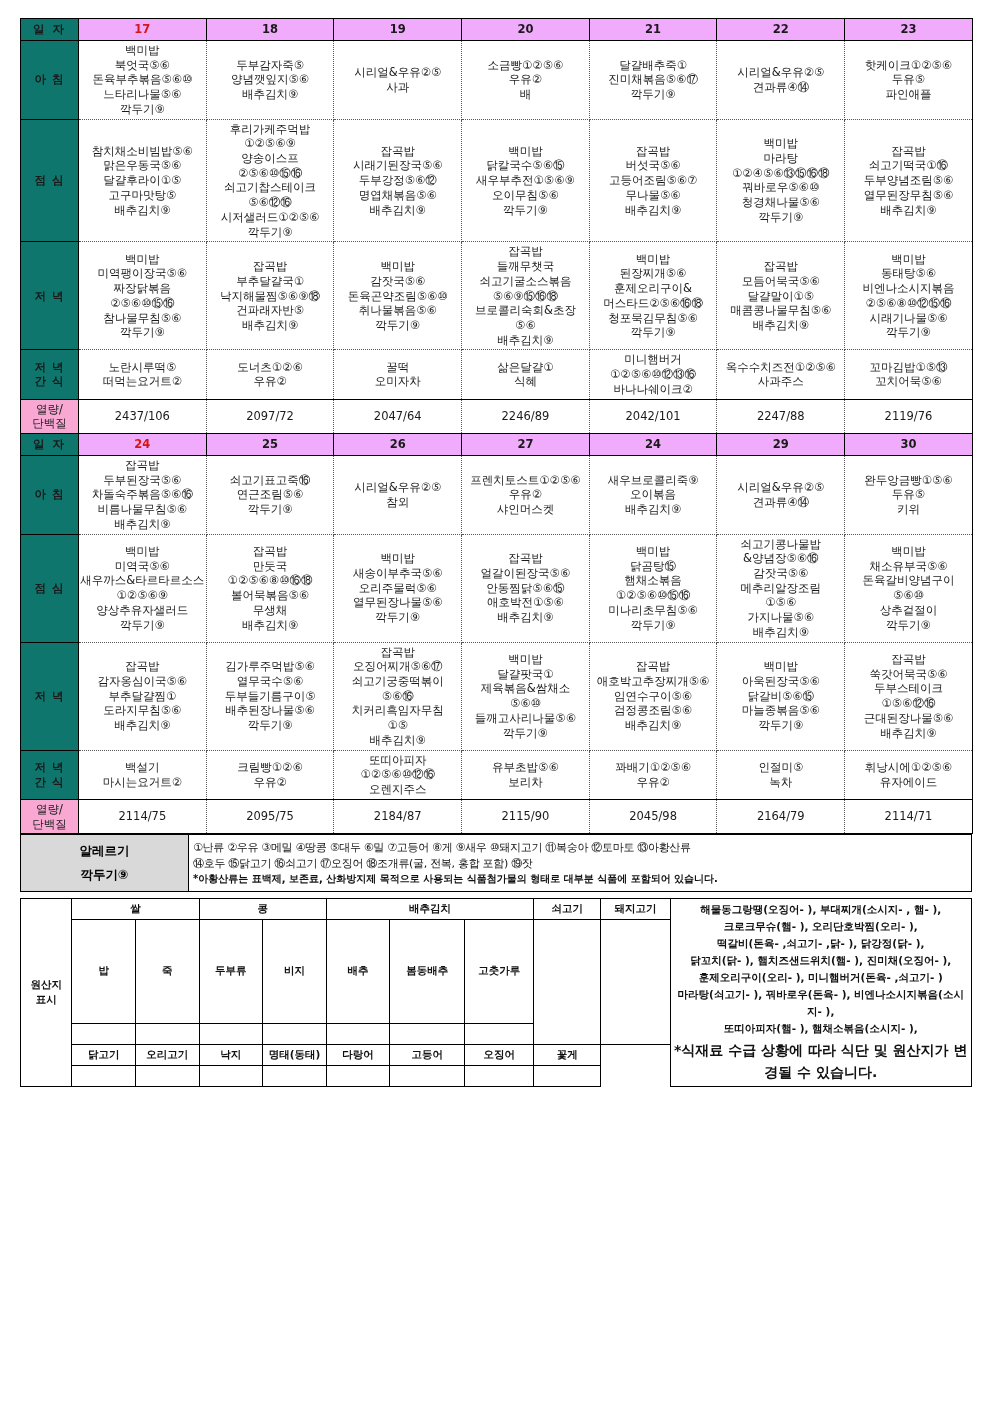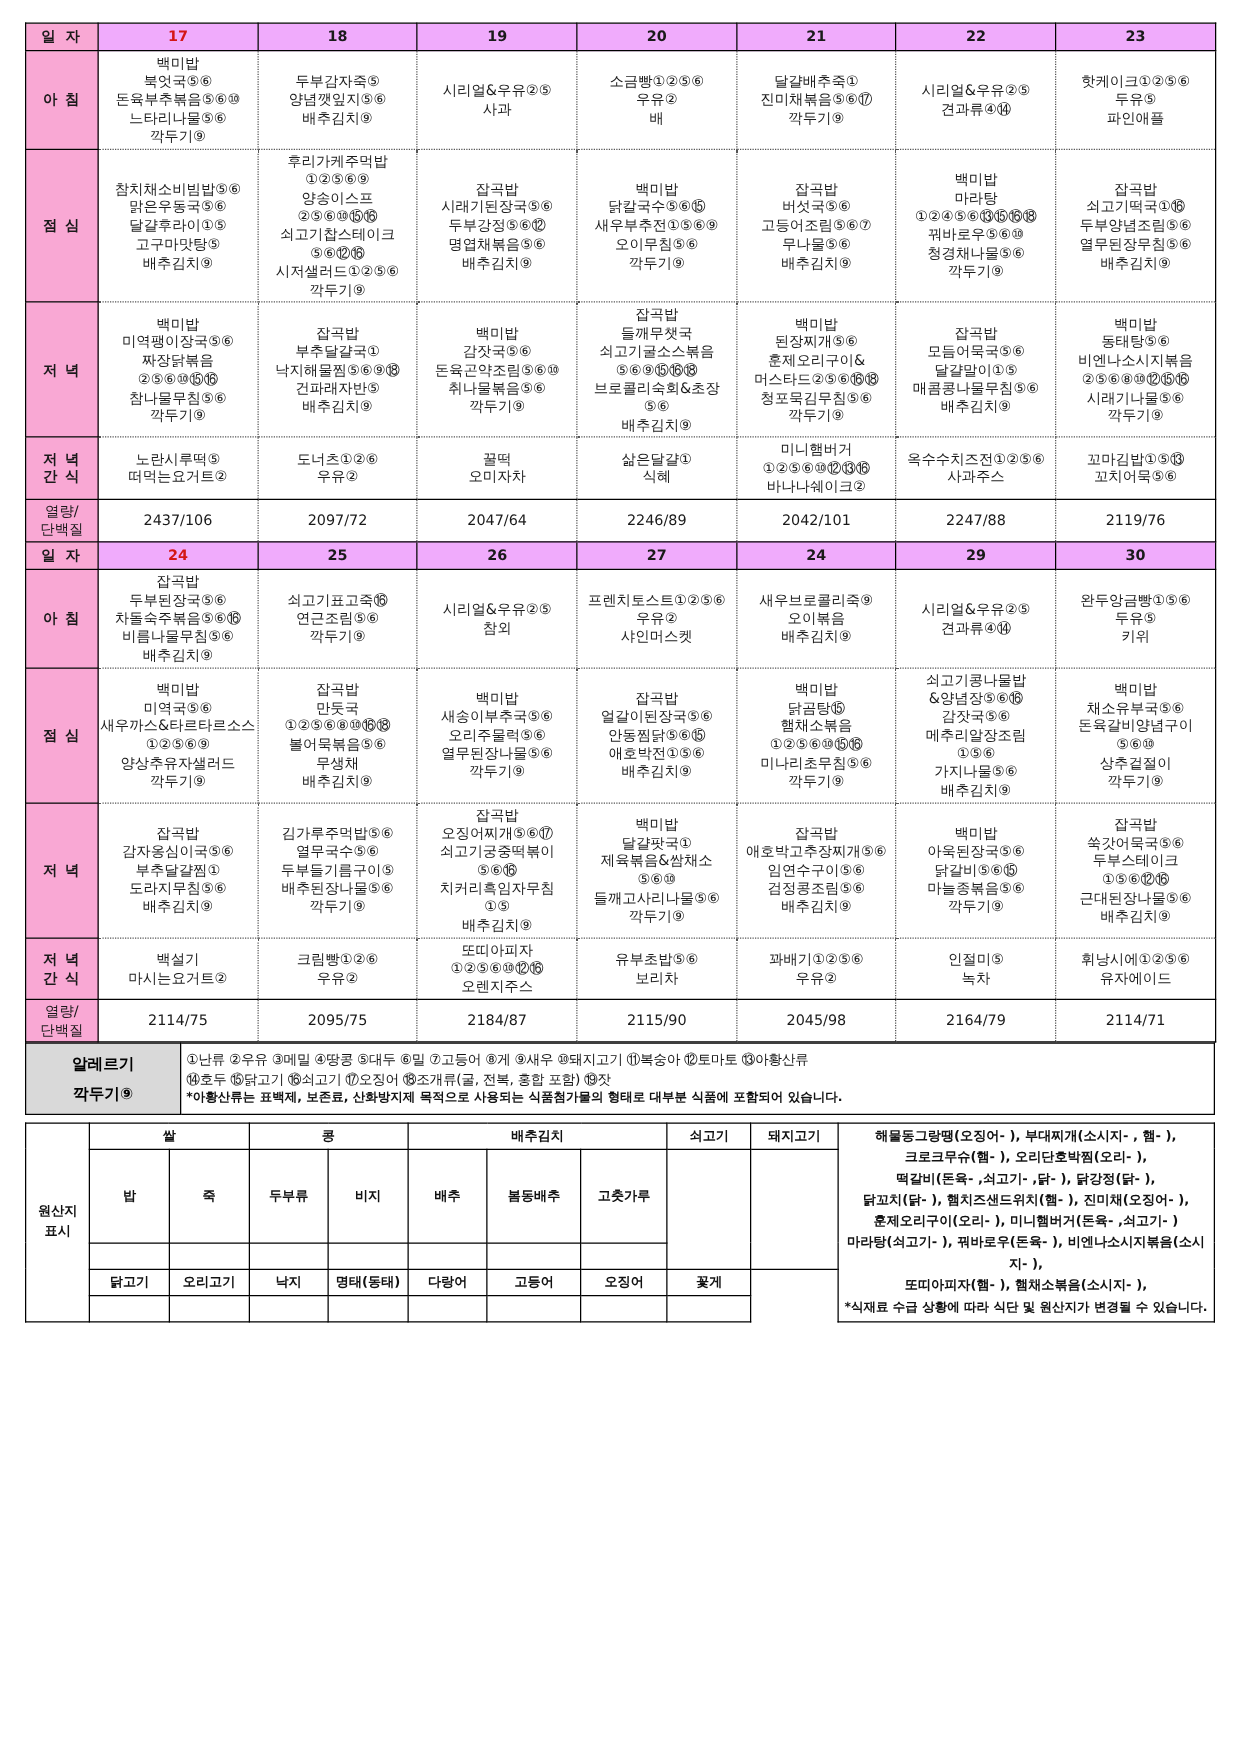--- a/index.html
+++ b/index.html
@@ -40,21 +40,21 @@
     border-bottom: 1px dotted #555;
   }
   table.menu td.day-cell.edge-l { border-left: 1px solid #000; }
   table.menu td.day-cell.edge-r { border-right: 1px solid #000; }
   tr.row-date td, tr.row-date th { border: 1px solid #000 !important; }
   tr.row-kcal td { border-top: 1px solid #000 !important; border-bottom: 1px solid #000 !important; }
   tr.row-breakfast td.day-cell { border-top: 1px solid #000; }
   tr.row-snack td.day-cell { border-bottom: 1px solid #000; }
 
   .hdr-label, .row-label {
-    background: #f9a8d4;
+    background: #0f766e;
     font-weight: bold;
     font-size: 12.5px;
     letter-spacing: 2px;
   }
   .row-label { letter-spacing: 1px; }
   .date-cell {
     background: #f0abfc;
     font-weight: bold;
     font-size: 13px;
     height: 22px;
@@ -72,21 +72,21 @@
 
   
   table.allergy {
     width: 952px;
     border-collapse: collapse;
     table-layout: fixed;
     margin-top: 0px;
   }
   table.allergy td { border: 1px solid #000; vertical-align: middle; }
   td.allergy-title {
-    width: 124px;
+    width: 168px;
     background: #d9d9d9;
     text-align: center;
     font-weight: bold;
     font-size: 12.5px;
     line-height: 1.9;
     padding: 4px 0;
   }
   td.allergy-body {
     padding: 4px 6px 4px 4px;
     font-size: 11px;
@@ -115,21 +115,21 @@
   td.origin-title { width: 46px; font-size: 11px; line-height: 1.5; }
   td.o-blank { height: 34px; }
   td.proc {
     text-align: center;
     font-size: 10.2px;
     font-weight: normal;
     line-height: 1.62;
     padding: 3px 4px;
     vertical-align: middle;
   }
-  td.proc .final { font-weight: bold; display: block; margin-top: 2px; font-size: 10px; }
+  td.proc .final { font-weight: bold; display: block; margin-top: 2px; font-size: 14px; }
   .circ { letter-spacing: -0.3px; }
 </style>
 </head>
 <body>
 
 <div class="page">
 
   <table class="menu">
     <colgroup>
       <col class="lbl">

